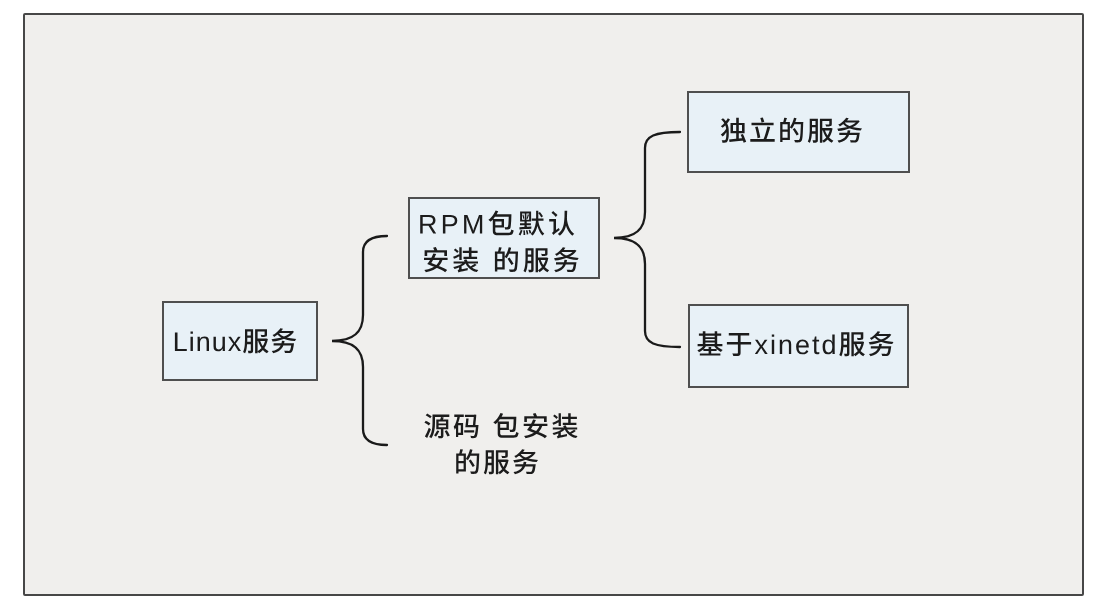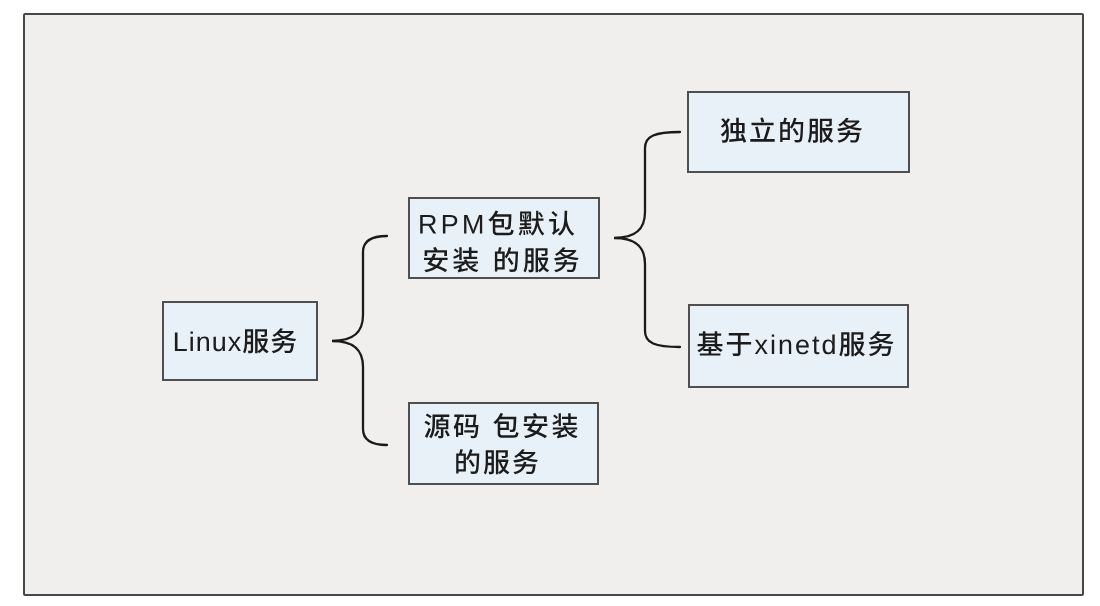--- a/index.html
+++ b/index.html
@@ -53,26 +53,20 @@
   <div class="node" style="left:137px;top:286px;width:156px;height:80px;">
     <div class="node-text">
       <span class="ln">Linux服务</span>
     </div>
   </div>
   <div class="node" style="left:383px;top:182px;width:192px;height:82px;align-items:flex-end;">
     <div class="node-text">
       <span class="ln">RPM包默认</span>
     </div>
   </div>
-  <div class="node" style="left:383px;top:387px;width:191px;height:83px;">
-    <div class="node-text">
-      <span class="ln">源码 包安装</span>
-      <span class="ln">的服务</span>
-    </div>
-  </div>
   <div class="node" style="left:662px;top:76px;width:223px;height:82px;">
     <div class="node-text">
       <span class="ln">独立的服务</span>
     </div>
   </div>
   <div class="node" style="left:663px;top:289px;width:221px;height:84px;">
     <div class="node-text">
       <span class="ln">基于xinetd服务</span>
     </div>
   </div>

